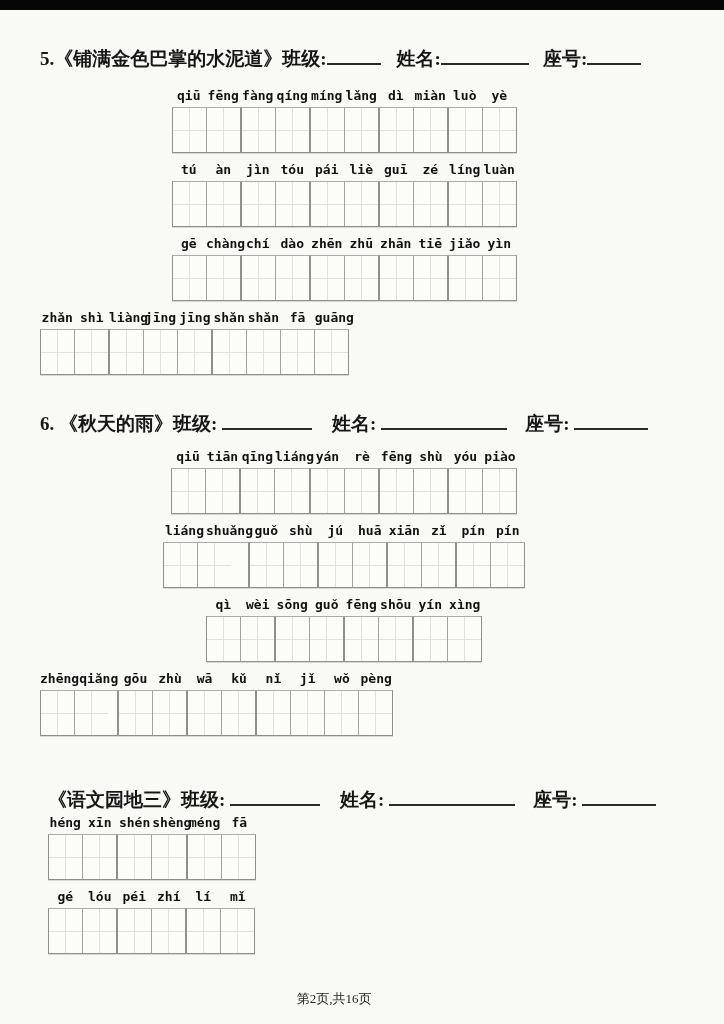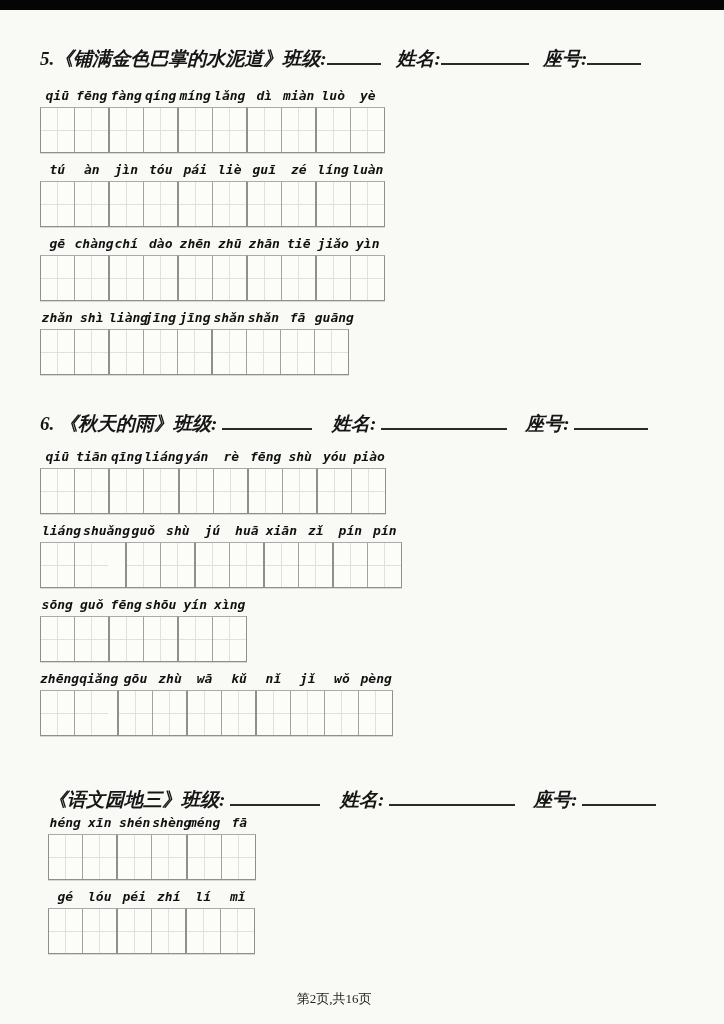--- a/index.html
+++ b/index.html
@@ -9,21 +9,21 @@
     overflow: hidden;
     position: relative;
     font-family: "Liberation Serif", serif;
     color: #161616;
   }
   .topbar {
     position: absolute; top: 0; left: 0;
     width: 724px; height: 10px;
     background: #050505;
   }
-  .content { position: absolute; top: 10px; left: 0; width: 724px; font-style: italic; }
+  .content { position: absolute; top: 10px; left: 0; width: 724px; }
 
   .sec { padding-left: 40px; }
   .sec-title {
     font-size: 19px; font-weight: 700;
     white-space: nowrap; line-height: 26px;
   }
   .sec5 { padding-top: 36px; }
   .sec6 { margin-top: 36px; }
   .secg3 { margin-top: 51px; padding-left: 48px; }
 
@@ -38,21 +38,21 @@
   .sec6 .b1, .secg3 .b1 { width: 90px;  margin-right: 20px; }
   .sec6 .b2, .secg3 .b2 { width: 126px; margin-right: 18px; }
   .sec6 .b3, .secg3 .b3 { width: 74px; }
 
   .rows { margin-top: 14px; }
   .sec6 .rows { margin-top: 10px; }
   .secg3 .rows { margin-top: 0; }
 
   .word-row { display: flex; width: 608px; margin-top: 7px; }
   .word-row:first-child { margin-top: 0; }
-  .word-row.spread { justify-content: flex-start; }
+  .word-row.spread { justify-content: center; }
   .word-row.packed { justify-content: flex-start; }
 
   .word-item { display: block; }
   .pinyin {
     display: flex;
     font-family: "DejaVu Sans Mono", monospace;
     font-size: 13px; font-weight: 700;
     height: 20px; line-height: 20px;
     color: #111;
   }
@@ -396,20 +396,30 @@
             </div>
             <div class="grid">
               <div class="cell"></div>
               <div class="cell"></div>
             </div>
           </div>
         </div>
         <div class="word-row spread">
           <div class="word-item">
             <div class="pinyin">
+              <span>qì</span>
+              <span>wèi</span>
+            </div>
+            <div class="grid">
+              <div class="cell"></div>
+              <div class="cell"></div>
+            </div>
+          </div>
+          <div class="word-item">
+            <div class="pinyin">
               <span>sōng</span>
               <span>guǒ</span>
             </div>
             <div class="grid">
               <div class="cell"></div>
               <div class="cell"></div>
             </div>
           </div>
           <div class="word-item">
             <div class="pinyin">

